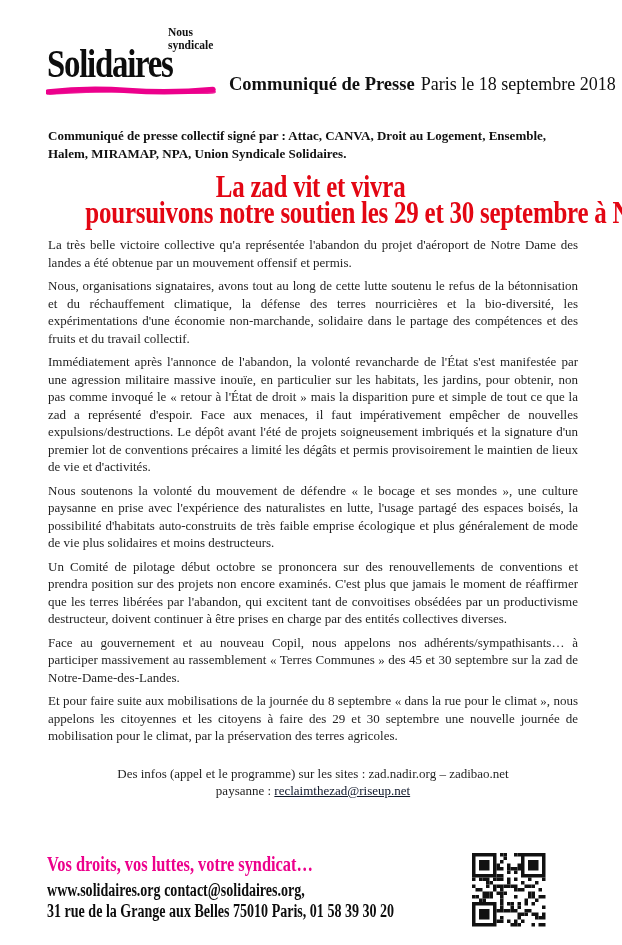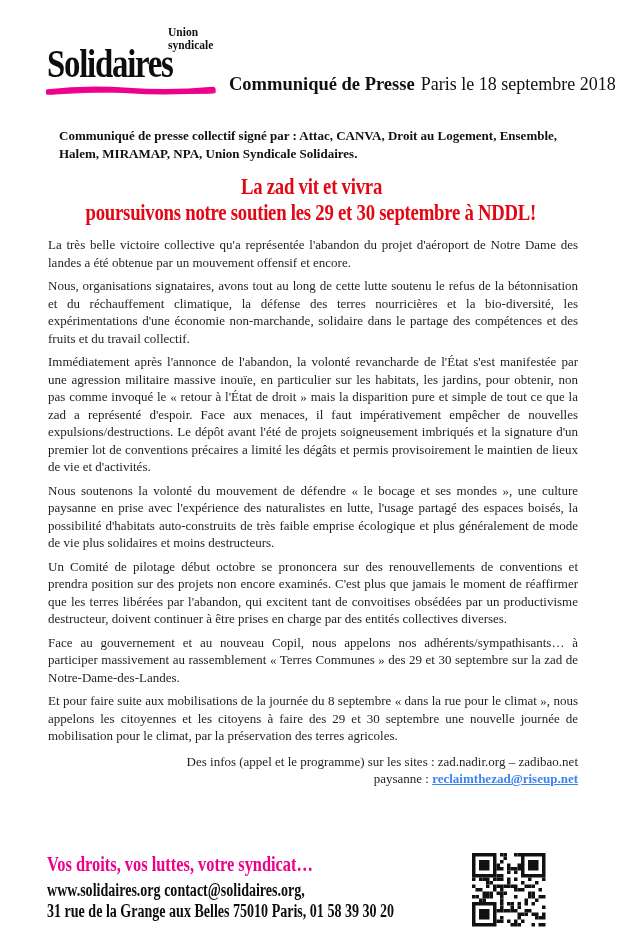--- a/index.html
+++ b/index.html
@@ -30,43 +30,42 @@
     position: absolute; left: 229px; top: 74px;
     display: flex; align-items: center; gap: 6px; white-space: nowrap;
   }
   .doc-type { font-size: 18.5px; font-weight: bold; color: #111; }
   .dateline { font-size: 18px; color: #111; }
   
   .intro {
     position: absolute; left: 48px; top: 127px; width: 530px;
     font-size: 13px; line-height: 17.5px; font-weight: bold; color: #111;
     text-align: left;
-    margin-left: 11px;
   }
   
   .title-block {
     position: absolute; left: 0; top: 173px; width: 622px;
     text-align: center; color: #e30613;
-    font-weight: bold; font-size: 24px; line-height: 26px;
+    font-weight: bold; font-size: 32px; line-height: 26px;
     white-space: nowrap;
   }
   .title-line { display: block; }
   .title-line > span {
     display: inline-block; transform: scaleX(0.78); transform-origin: center;
     letter-spacing: -0.3px;
   }
   
   .content {
     position: absolute; left: 48px; top: 236px; width: 530px;
     font-size: 13px; line-height: 17.5px; color: #1f1f1f;
   }
   .content p { margin: 0 0 6px 0; text-align: justify; }
-  .info-block { margin-top: 8px; text-align: right; }
+  .info-block { margin-top: 20px; text-align: center; }
   .info-line { display: block; }
-  a.email-link { color: #3b82f6; text-decoration: underline; font-weight: bold; }
+  a.email-link { color: #0f172a; text-decoration: underline; }
   
   .footer-slogan {
     position: absolute; left: 47px; top: 851px;
     font-size: 21px; line-height: 26px; font-weight: bold; color: #ec008c;
     transform: scaleX(0.78); transform-origin: left center; white-space: nowrap;
     letter-spacing: 0;
   }
   .footer-web {
     position: absolute; left: 47px; top: 880px;
     font-size: 18px; line-height: 21px; font-weight: bold; color: #0d0d0d;
@@ -78,21 +77,21 @@
     transform: scaleX(0.78); transform-origin: left center; white-space: nowrap;
   }
   .qr { position: absolute; left: 472px; top: 853px; width: 74px; height: 74px; }
 </style>
 </head>
 <body>
 
 <div class="page">
 
   <div class="logo-sup">
-    <span>Union</span><br>
+    <span>Nous</span><br>
     <span>syndicale</span>
   </div>
   <div class="logo-word">Solidaires</div>
   <div class="logo-underline">
     <svg width="170" height="12" viewBox="0 0 170 12">
       <path d="M2 7 Q 40 2.5, 82 5.5 T 167 4.5" stroke="#ec008c" stroke-width="5.5" fill="none" stroke-linecap="round"></path>
       <path d="M4 8.5 Q 60 5, 120 7 T 166 6" stroke="#ec008c" stroke-width="2.5" fill="none" stroke-linecap="round" opacity="0.85"></path>
     </svg>
   </div>
   <div class="presse-line">
@@ -101,26 +100,26 @@
   </div>
 
   <div class="intro">Communiqué de presse collectif signé par : Attac, CANVA, Droit au Logement, Ensemble, Halem, MIRAMAP, NPA, Union Syndicale Solidaires.</div>
 
   <div class="title-block">
     <span class="title-line"><span>La zad vit et vivra</span></span>
     <span class="title-line"><span>poursuivons notre soutien les 29 et 30 septembre à NDDL!</span></span>
   </div>
 
   <div class="content">
-    <p>La très belle victoire collective qu'a représentée l'abandon du projet d'aéroport de Notre Dame des landes a été obtenue par un mouvement offensif et encore.</p>
+    <p>La très belle victoire collective qu'a représentée l'abandon du projet d'aéroport de Notre Dame des landes a été obtenue par un mouvement offensif et permis.</p>
     <p>Nous, organisations signataires, avons tout au long de cette lutte soutenu le refus de la bétonnisation et du réchauffement climatique, la défense des terres nourricières et la bio-diversité, les expérimentations d'une économie non-marchande, solidaire dans le partage des compétences et des fruits et du travail collectif.</p>
     <p>Immédiatement après l'annonce de l'abandon, la volonté revancharde de l'État s'est manifestée par une agression militaire massive inouïe, en particulier sur les habitats, les jardins, pour obtenir, non pas comme invoqué le « retour à l'État de droit » mais la disparition pure et simple de tout ce que la zad a représenté d'espoir. Face aux menaces, il faut impérativement empêcher de nouvelles expulsions/destructions. Le dépôt avant l'été de projets soigneusement imbriqués et la signature d'un premier lot de conventions précaires a limité les dégâts et permis provisoirement le maintien de lieux de vie et d'activités.</p>
     <p>Nous soutenons la volonté du mouvement de défendre « le bocage et ses mondes », une culture paysanne en prise avec l'expérience des naturalistes en lutte, l'usage partagé des espaces boisés, la possibilité d'habitats auto-construits de très faible emprise écologique et plus généralement de mode de vie plus solidaires et moins destructeurs.</p>
     <p>Un Comité de pilotage début octobre se prononcera sur des renouvellements de conventions et prendra position sur des projets non encore examinés. C'est plus que jamais le moment de réaffirmer que les terres libérées par l'abandon, qui excitent tant de convoitises obsédées par un productivisme destructeur, doivent continuer à être prises en charge par des entités collectives diverses.</p>
-    <p>Face au gouvernement et au nouveau Copil, nous appelons nos adhérents/sympathisants… à participer massivement au rassemblement « Terres Communes » des 29 et 30 septembre sur la zad de Notre-Dame-des-Landes.</p>
+    <p>Face au gouvernement et au nouveau Copil, nous appelons nos adhérents/sympathisants… à participer massivement au rassemblement « Terres Communes » des 45 et 30 septembre sur la zad de Notre-Dame-des-Landes.</p>
     <p>Et pour faire suite aux mobilisations de la journée du 8 septembre « dans la rue pour le climat », nous appelons les citoyennes et les citoyens à faire des 29 et 30 septembre une nouvelle journée de mobilisation pour le climat, par la préservation des terres agricoles.</p>
     <div class="info-block">
       <span class="info-line">Des infos (appel et le programme) sur les sites : zad.nadir.org – zadibao.net</span>
       <span class="info-line"><span>paysanne : </span><a class="email-link" href="#">reclaimthezad@riseup.net</a></span>
     </div>
   </div>
 
   <div class="footer-slogan">Vos droits, vos luttes, votre syndicat…</div>
   <div class="footer-web">www.solidaires.org contact@solidaires.org,</div>
   <div class="footer-addr">31 rue de la Grange aux Belles 75010 Paris, 01 58 39 30 20</div>

